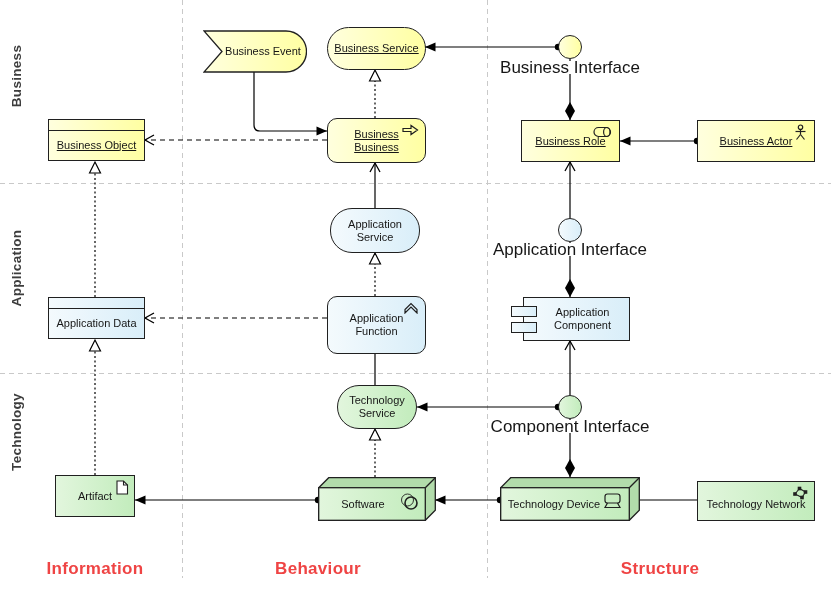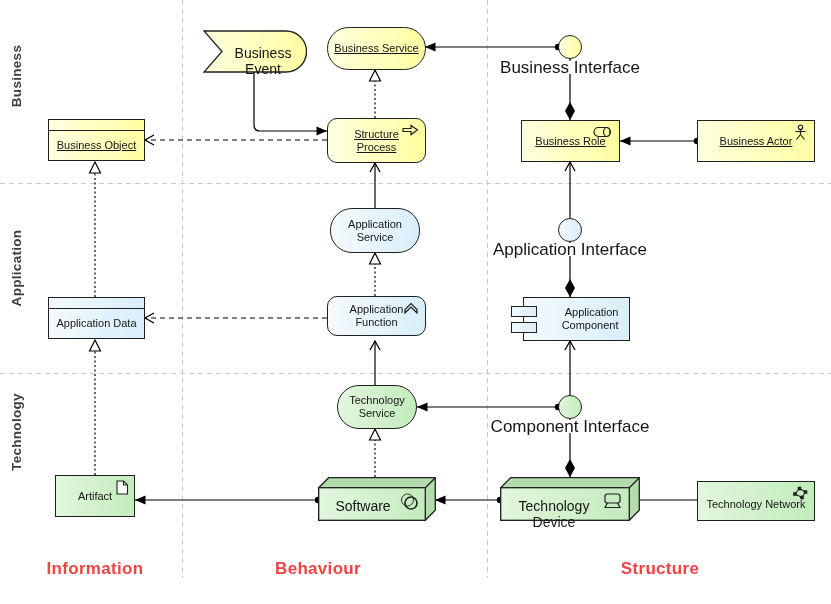--- a/index.html
+++ b/index.html
@@ -21,21 +21,21 @@
   .w72{display:inline-block;width:72px;}
   .icon{position:absolute;z-index:3;}
   .iface-label{position:absolute;z-index:4;font-size:17px;line-height:13px;color:#161616;
         text-align:center;background:#ffffff;padding:0 2px;transform:translateX(-50%);
         white-space:nowrap;}
   .layer-label{position:absolute;z-index:1;font-weight:bold;font-size:13.5px;color:#3d3d3d;
         transform:translate(-50%,-50%) rotate(-90deg);white-space:nowrap;letter-spacing:.3px;}
   .col-label{position:absolute;z-index:1;font-weight:bold;font-size:17px;color:#ef4444;
         transform:translateX(-50%);white-space:nowrap;letter-spacing:.3px;}
   .node3d{position:absolute;z-index:2;}
-  .node3d .lbl{position:absolute;font-size:14px;color:#161616;text-align:center;}
+  .node3d .lbl{position:absolute;font-size:11px;color:#161616;text-align:center;}
   .ctab{position:absolute;width:26px;height:11px;box-sizing:border-box;
         border:1.3px solid #202020;background:linear-gradient(90deg,#f4fafd,#d9eef9);z-index:3;}
 </style>
 </head>
 <body>
 
 <div id="canvas">
 
   <svg class="overlay" width="831" height="604">
     <defs>
@@ -117,21 +117,21 @@
 
   <div class="node yellow circle" style="left:558px;top:35px;width:24px;height:24px;"></div>
   <div class="iface-label" style="left:570px;top:61px;">Business Interface</div>
 
   <div class="node yellow banded" style="left:48px;top:119px;width:97px;height:42px;">
     <div class="band"></div>
     <span>Business Object</span>
   </div>
 
   <div class="node yellow rounded" style="left:327px;top:118px;width:99px;height:45px;">
-    <span class="w72">Structure Process</span>
+    <span class="w72">Business Business</span>
     <svg class="icon" style="right:6px;top:5px;" width="17" height="12">
       <path d="M1,4.5 L9,4.5 L9,1.5 L15.5,6 L9,10.5 L9,7.5 L1,7.5 Z" fill="none" stroke="#202020" stroke-width="1.2"></path>
     </svg>
   </div>
 
   <div class="node yellow" style="left:521px;top:120px;width:99px;height:42px;">
     <span>Business Role</span>
     <svg class="icon" style="right:5px;top:4px;" width="21" height="14">
       <rect x="1" y="2.5" width="16.5" height="9" rx="4.5" fill="none" stroke="#202020" stroke-width="1.2"></rect>
       <ellipse cx="13.8" cy="7" rx="3.2" ry="4.5" fill="none" stroke="#202020" stroke-width="1.2"></ellipse>
@@ -156,28 +156,28 @@
   </div>
 
   <div class="node blue circle" style="left:558px;top:218px;width:24px;height:24px;"></div>
   <div class="iface-label" style="left:570px;top:243px;">Application Interface</div>
 
   <div class="node blue banded" style="left:48px;top:297px;width:97px;height:42px;">
     <div class="band"></div>
     <span>Application Data</span>
   </div>
 
-  <div class="node blue rounded" style="left:327px;top:296px;width:99px;height:40px;">
+  <div class="node blue rounded" style="left:327px;top:296px;width:99px;height:58px;">
     <span class="w72">Application Function</span>
     <svg class="icon" style="right:6px;top:5px;" width="16" height="12">
       <path d="M2,11 L2,7.5 L8,1.5 L14,7.5 L14,11 L8,5 Z" fill="none" stroke="#202020" stroke-width="1.2"></path>
     </svg>
   </div>
 
-  <div class="node blue" style="left:523px;top:297px;width:107px;height:44px;padding-left:12px;text-align:right;">
+  <div class="node blue" style="left:523px;top:297px;width:107px;height:44px;padding-left:12px;">
     <span class="w72">Application Component</span>
   </div>
   <div class="ctab" style="left:511px;top:306px;"></div>
   <div class="ctab" style="left:511px;top:322px;"></div>
 
   <div class="node green stadium" style="left:337px;top:385px;width:80px;height:44px;">
     <span class="w72">Technology Service</span>
   </div>
 
   <div class="node green circle" style="left:558px;top:395px;width:24px;height:24px;"></div>

